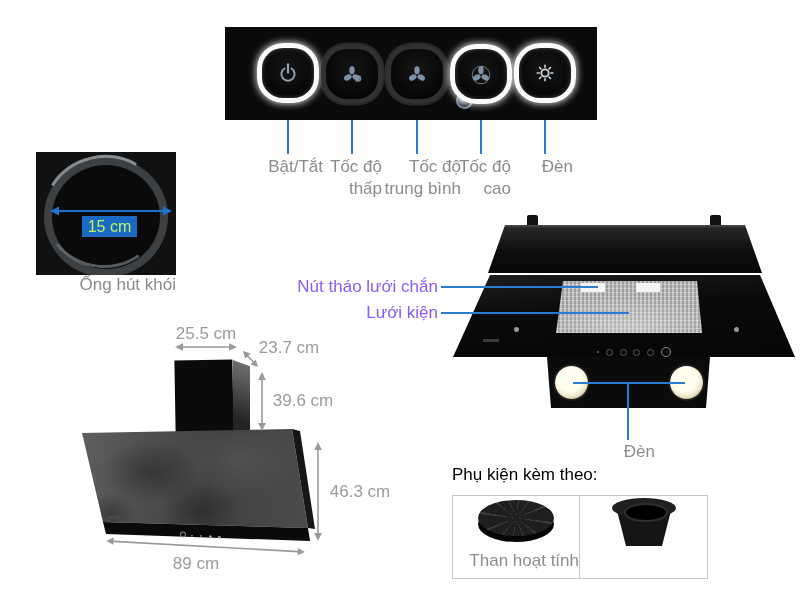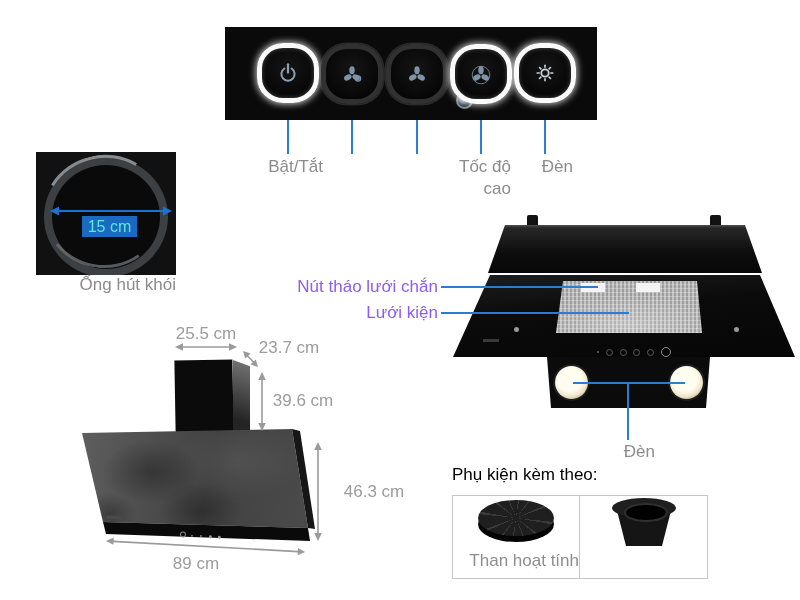--- a/index.html
+++ b/index.html
@@ -19,21 +19,21 @@
   .cbtn.on{border:5px solid #fafafa;box-shadow:0 0 7px 1px rgba(255,255,255,.8), inset 0 0 5px rgba(255,255,255,.25);}
   .cbtn.off{border:5px solid #313131;box-shadow:0 0 0 1.5px rgba(125,125,125,.28);}
   .led{position:absolute;left:231px;top:65px;width:13px;height:13px;border-radius:50%;
        border:2px solid #7c8690;background:radial-gradient(circle at 35% 35%, #9fb2c2 8%, #22303c 60%, #0a0f14);}
   
   .photo{position:absolute;left:36px;top:152px;width:140px;height:123px;background:#111;overflow:hidden;}
   .ring{position:absolute;left:8px;top:5px;width:108px;height:104px;border-radius:50%;
         border:8px solid #3c4043;background:#0a0a0a;}
   .ringhl{position:absolute;border-radius:50%;border:3px solid transparent;}
   .badge{position:absolute;left:82px;top:216px;width:55px;height:21px;background:#1a6ac4;
-         color:#5eead4;font-size:16px;text-align:center;line-height:21px;}
+         color:#bef264;font-size:16px;text-align:center;line-height:21px;}
   
   .accbox{position:absolute;left:452px;top:495px;width:254px;height:82px;border:1px solid #c6c6c6;background:#fff;}
   .accdiv{position:absolute;left:579px;top:495px;width:1px;height:84px;background:#c6c6c6;}
   .acclbl{position:absolute;width:126px;text-align:center;color:#8e8e8e;font-size:17px;}
   .dot{border-radius:50%;display:inline-block;}
 </style>
 </head>
 <body>
 
 <div id="canvas">
@@ -93,20 +93,22 @@
     </svg>
   </div>
 
   <div class="vblue" style="left:287px;top:120px;height:34px;"></div>
   <div class="vblue" style="left:351px;top:120px;height:34px;"></div>
   <div class="vblue" style="left:416px;top:120px;height:34px;"></div>
   <div class="vblue" style="left:480px;top:120px;height:34px;"></div>
   <div class="vblue" style="left:544px;top:120px;height:34px;"></div>
 
   <div class="lbl" style="left:253px;top:156px;width:70px;">Bật/Tắt</div>
+  <div class="lbl" style="left:322px;top:156px;width:60px;">Tốc độ thấp</div>
+  <div class="lbl" style="left:373px;top:156px;width:88px;">Tốc độ trung bình</div>
   <div class="lbl" style="left:451px;top:156px;width:60px;">Tốc độ cao</div>
   <div class="lbl" style="left:517px;top:156px;width:56px;">Đèn</div>
 
   <div class="photo">
     <div class="ring"></div>
     <div class="ringhl" style="left:6px;top:3px;width:118px;height:112px;border-top-color:#9aa0a4;transform:rotate(-14deg);opacity:.85;"></div>
     <div class="ringhl" style="left:8px;top:6px;width:112px;height:104px;border-bottom-color:#6a6f73;transform:rotate(8deg);opacity:.8;"></div>
     <svg class="abs" style="left:0;top:0;" width="140" height="123">
       <line x1="21" y1="59" x2="129" y2="59" stroke="#1d72cf" stroke-width="2"></line>
       <polygon points="14,59 23,54.5 23,63.5" fill="#1d72cf"></polygon>
@@ -161,21 +163,21 @@
 
       <line x1="53" y1="221.4" x2="238" y2="231.6"></line>
       <polygon points="46,221 53.4,224.8 53.8,217.6" stroke="none"></polygon>
       <polygon points="245,232 237.6,235.3 238,228.1" stroke="none"></polygon>
     </g>
   </svg>
 
   <div class="dim" style="left:166px;top:324px;width:80px;">25.5 cm</div>
   <div class="dim" style="left:249px;top:338px;width:80px;">23.7 cm</div>
   <div class="dim" style="left:263px;top:391px;width:80px;">39.6 cm</div>
-  <div class="dim" style="left:332px;top:482px;width:84px;">46.3 cm</div>
+  <div class="dim" style="left:318px;top:482px;width:84px;">46.3 cm</div>
   <div class="dim" style="left:158px;top:554px;width:76px;">89 cm</div>
 
   <div class="abs" style="left:527px;top:215px;width:11px;height:15px;background:#121212;border-radius:2px;"></div>
   <div class="abs" style="left:710px;top:215px;width:11px;height:15px;background:#121212;border-radius:2px;"></div>
 
   <div class="abs" style="left:488px;top:225px;width:274px;height:48px;
        clip-path:polygon(17px 0px,257px 0px,274px 48px,0px 48px);
        background:linear-gradient(180deg,#4e4e4e 0px,#262626 3px,#0d0d0d 60%,#070707);"></div>
 
   <div class="abs" style="left:453px;top:275px;width:342px;height:83px;

